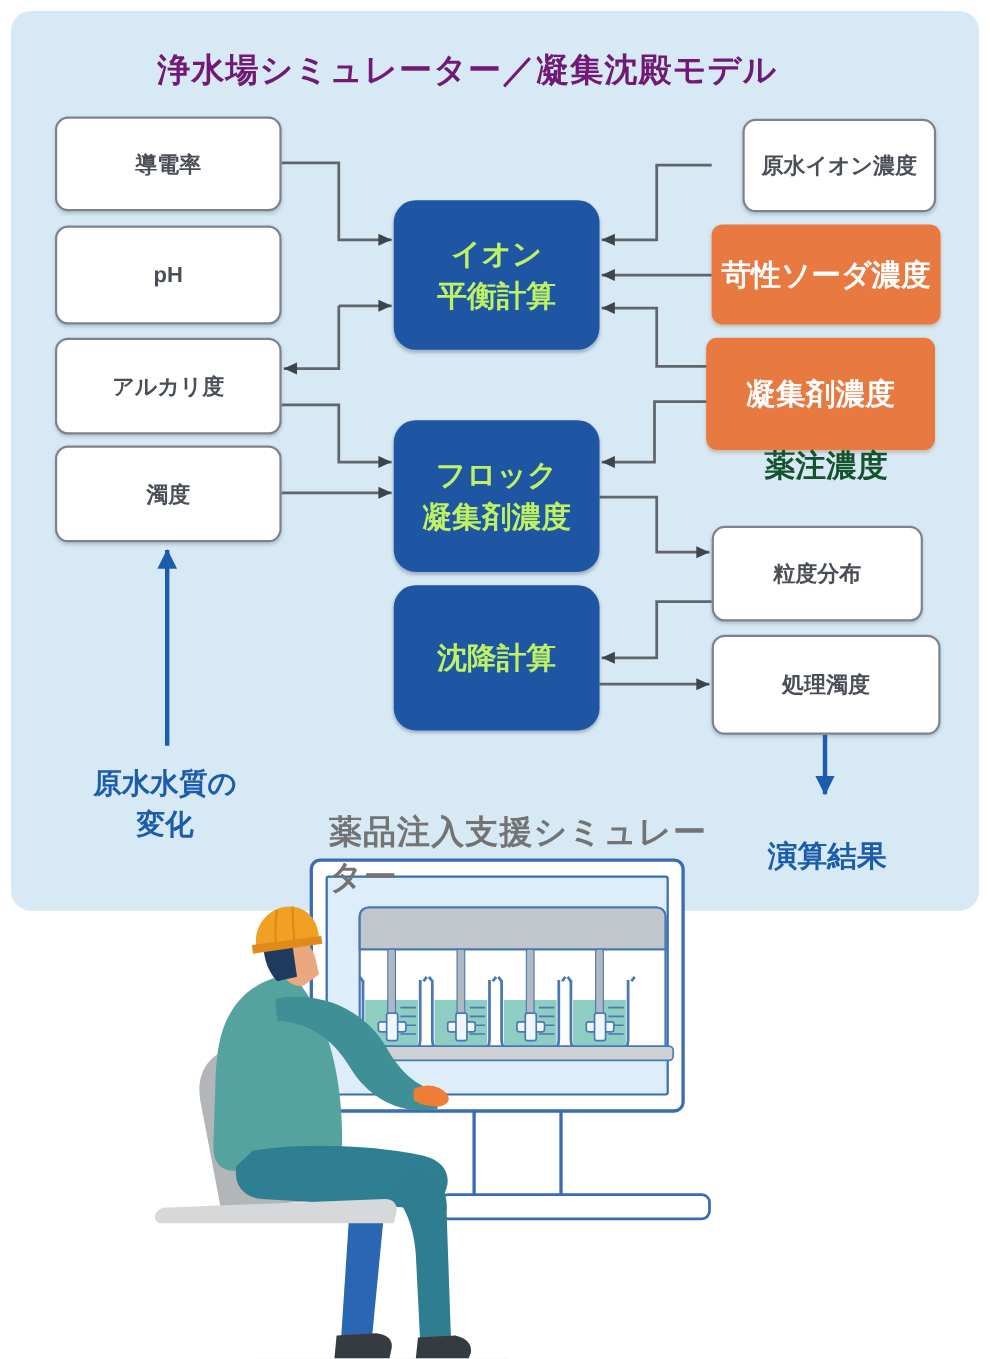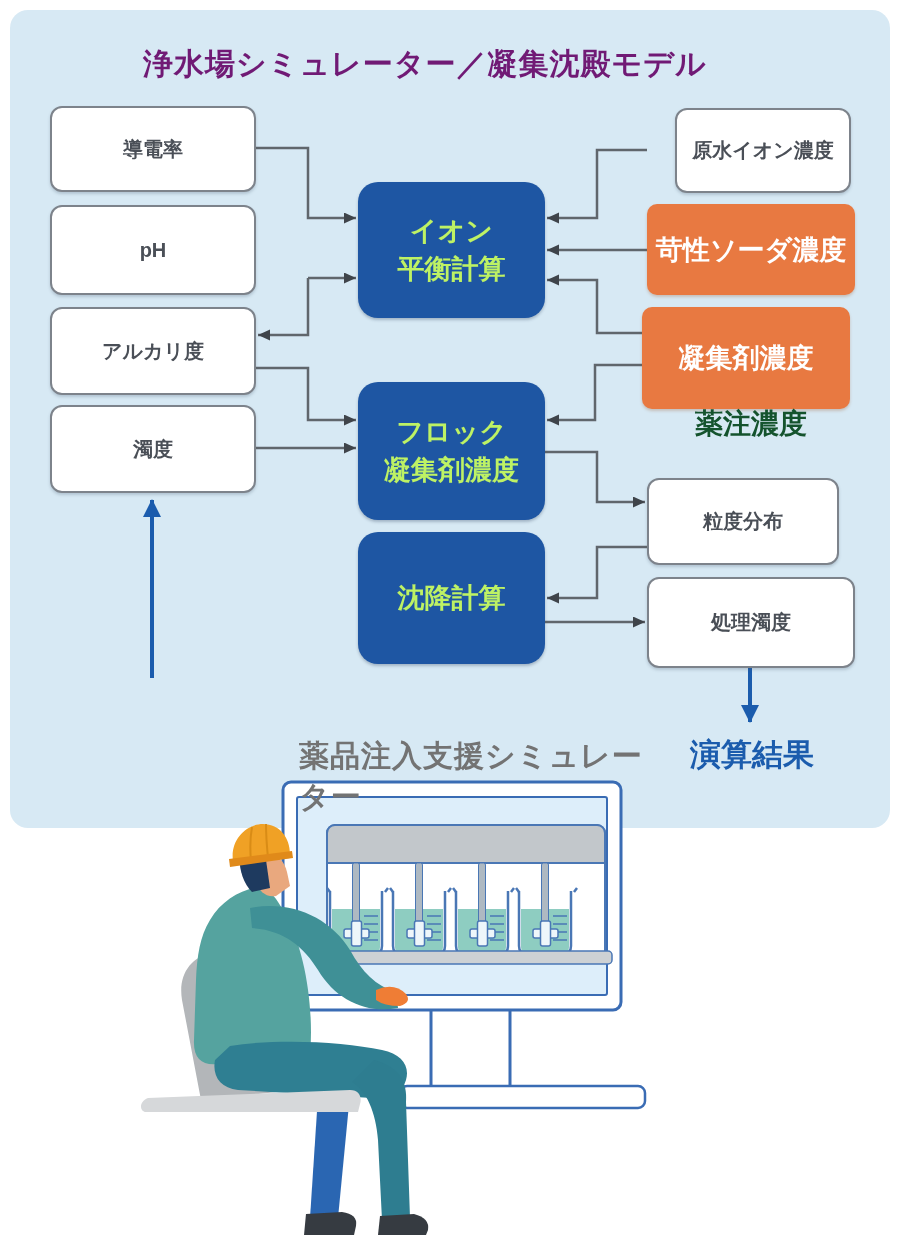--- a/index.html
+++ b/index.html
@@ -35,21 +35,21 @@
   }
   .bbox span{display:block;}
   .chem-label{
     position:absolute;left:647px;top:405px;width:208px;text-align:center;
     color:#14532d;font-size:28px;z-index:2;
   }
   .note-blue{
     position:absolute;text-align:center;color:#1b5cad;z-index:2;
   }
   .raw-note{left:55px;top:694px;width:190px;font-size:26px;line-height:37px;}
-  .result-note{left:667px;top:734px;width:170px;font-size:31px;text-align:center;}
+  .result-note{left:667px;top:760px;width:170px;font-size:27px;text-align:center;}
   .caption{
     position:absolute;left:299px;top:736px;width:360px;
     font-size:30px;letter-spacing:1px;color:#737373;z-index:2;
   }
 </style>
 </head>
 <body>
 
 <div class="panel"></div>
 
@@ -177,16 +177,18 @@
 <div class="chem-label">薬注濃度</div>
 
 <div class="box wbox" style="left:647px;top:478px;width:192px;height:87px">
   <span>粒度分布</span>
 </div>
 <div class="box wbox" style="left:647px;top:577px;width:208px;height:91px">
   <span>処理濁度</span>
 </div>
 
 <div class="note-blue raw-note">
+  <span style="display:block">原水水質の</span>
+  <span style="display:block">変化</span>
 </div>
 <div class="note-blue result-note">演算結果</div>
 
 <div class="caption">薬品注入支援シミュレーター</div>
 
 </body></html>

